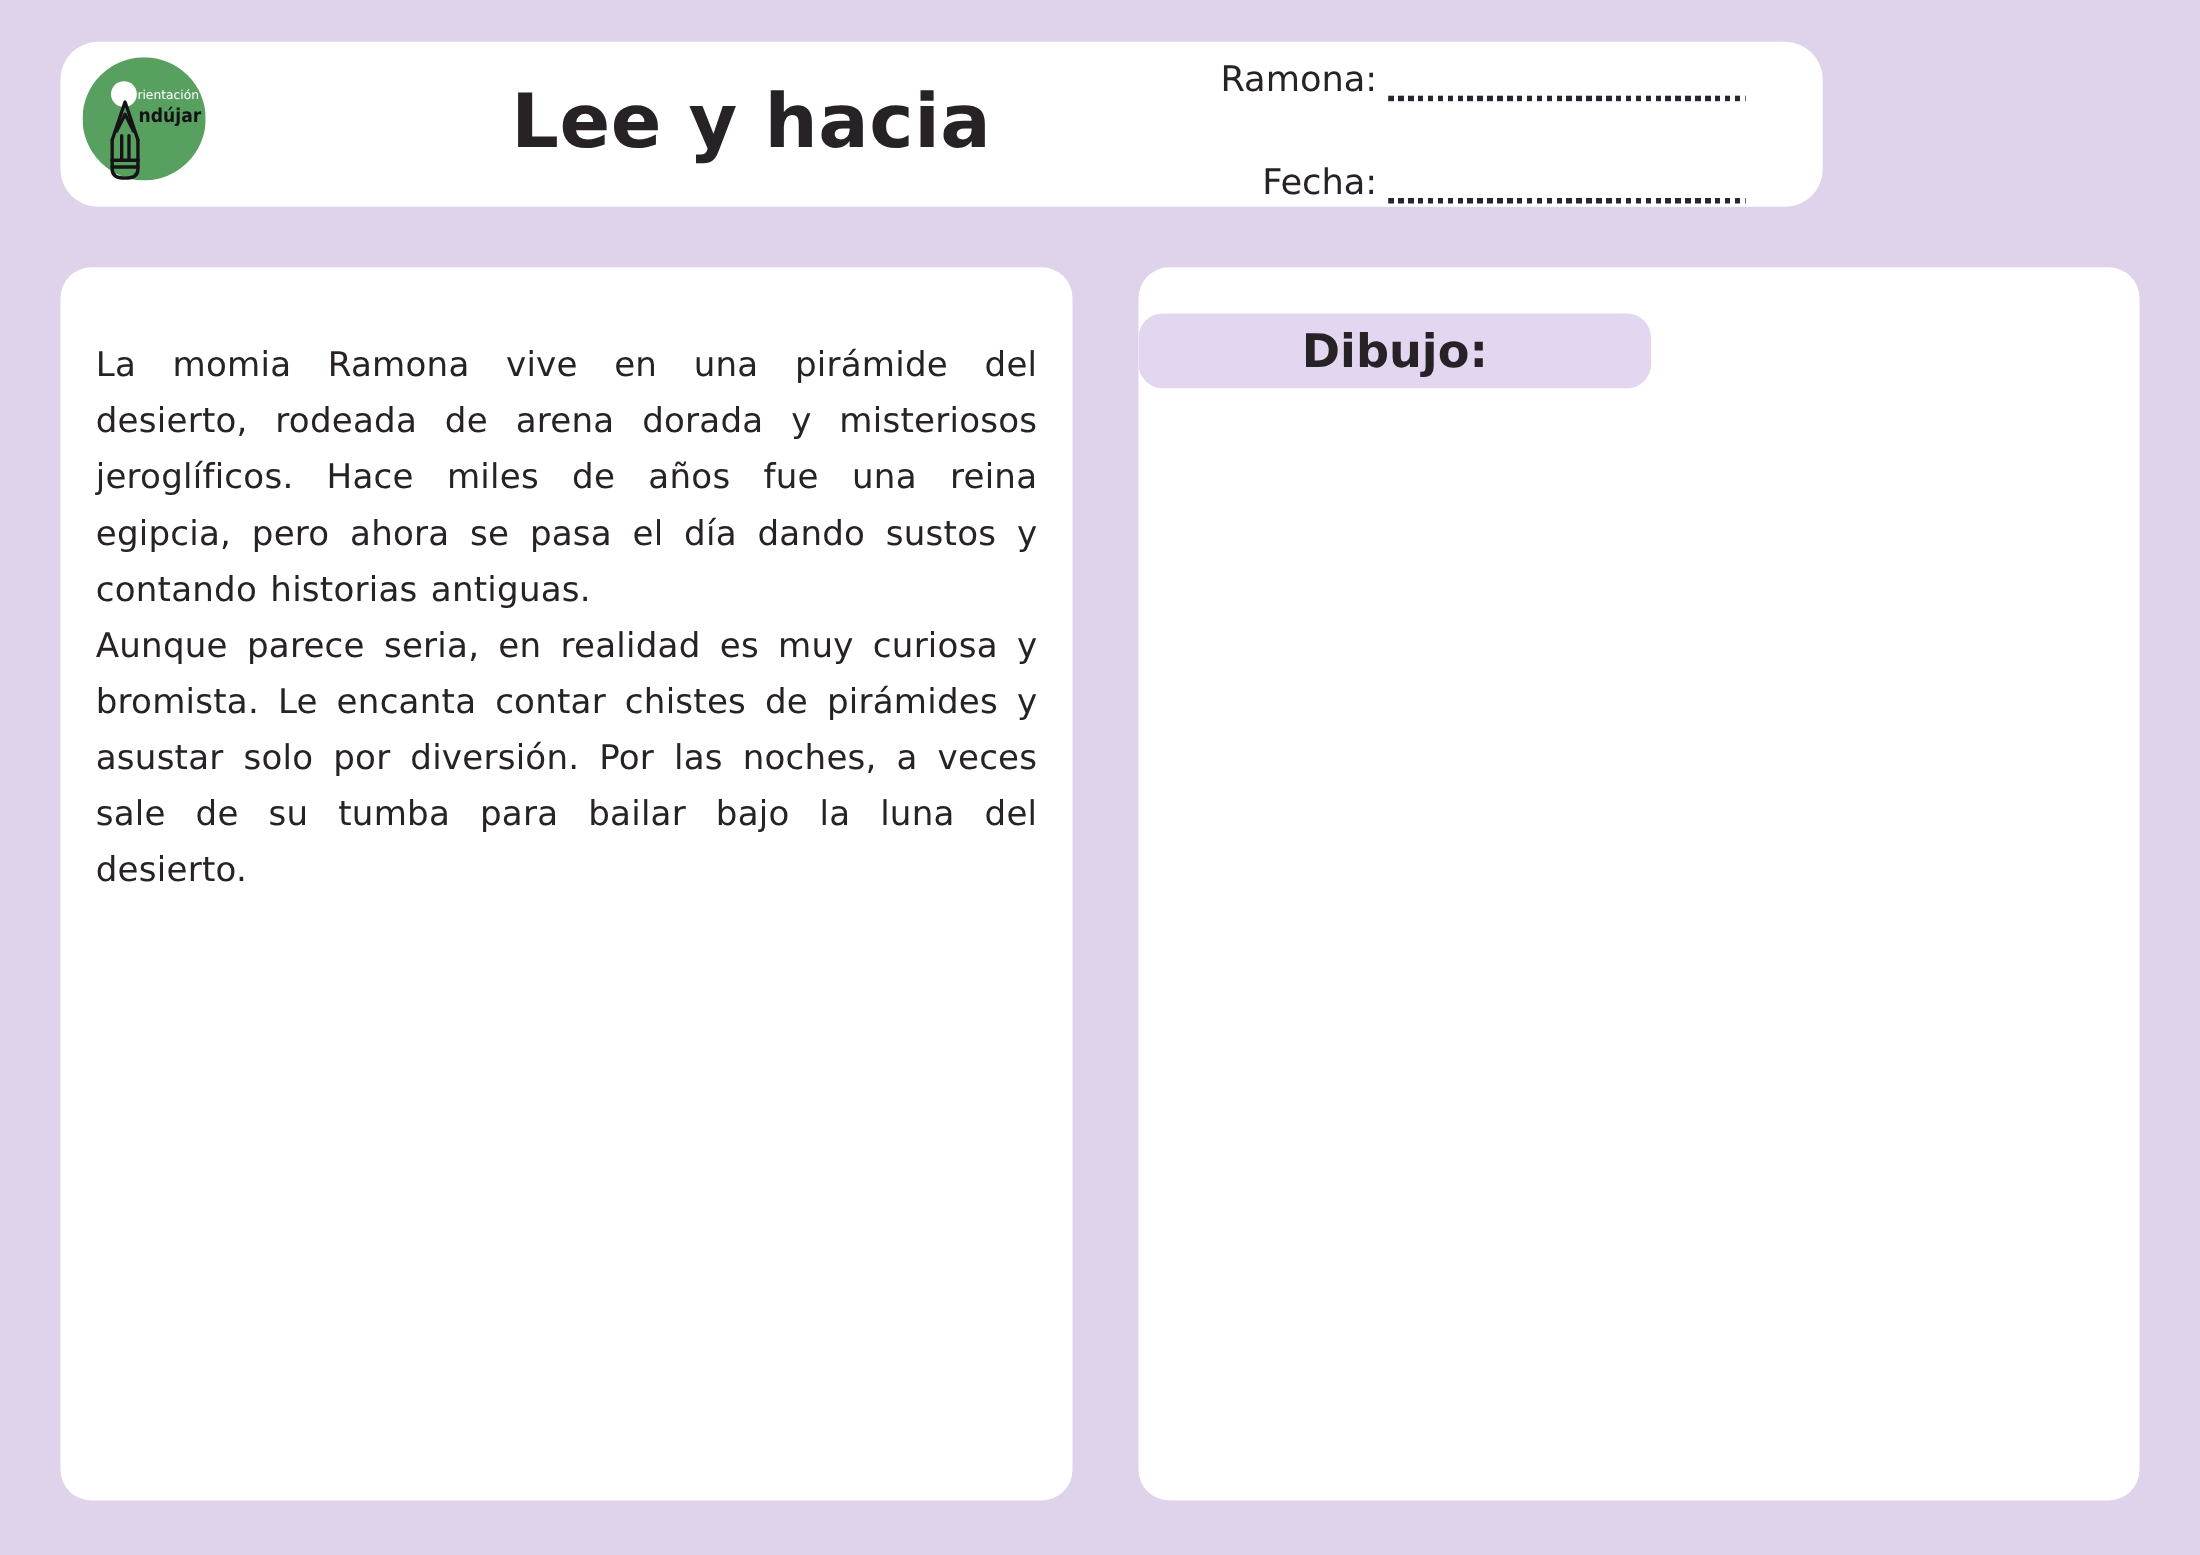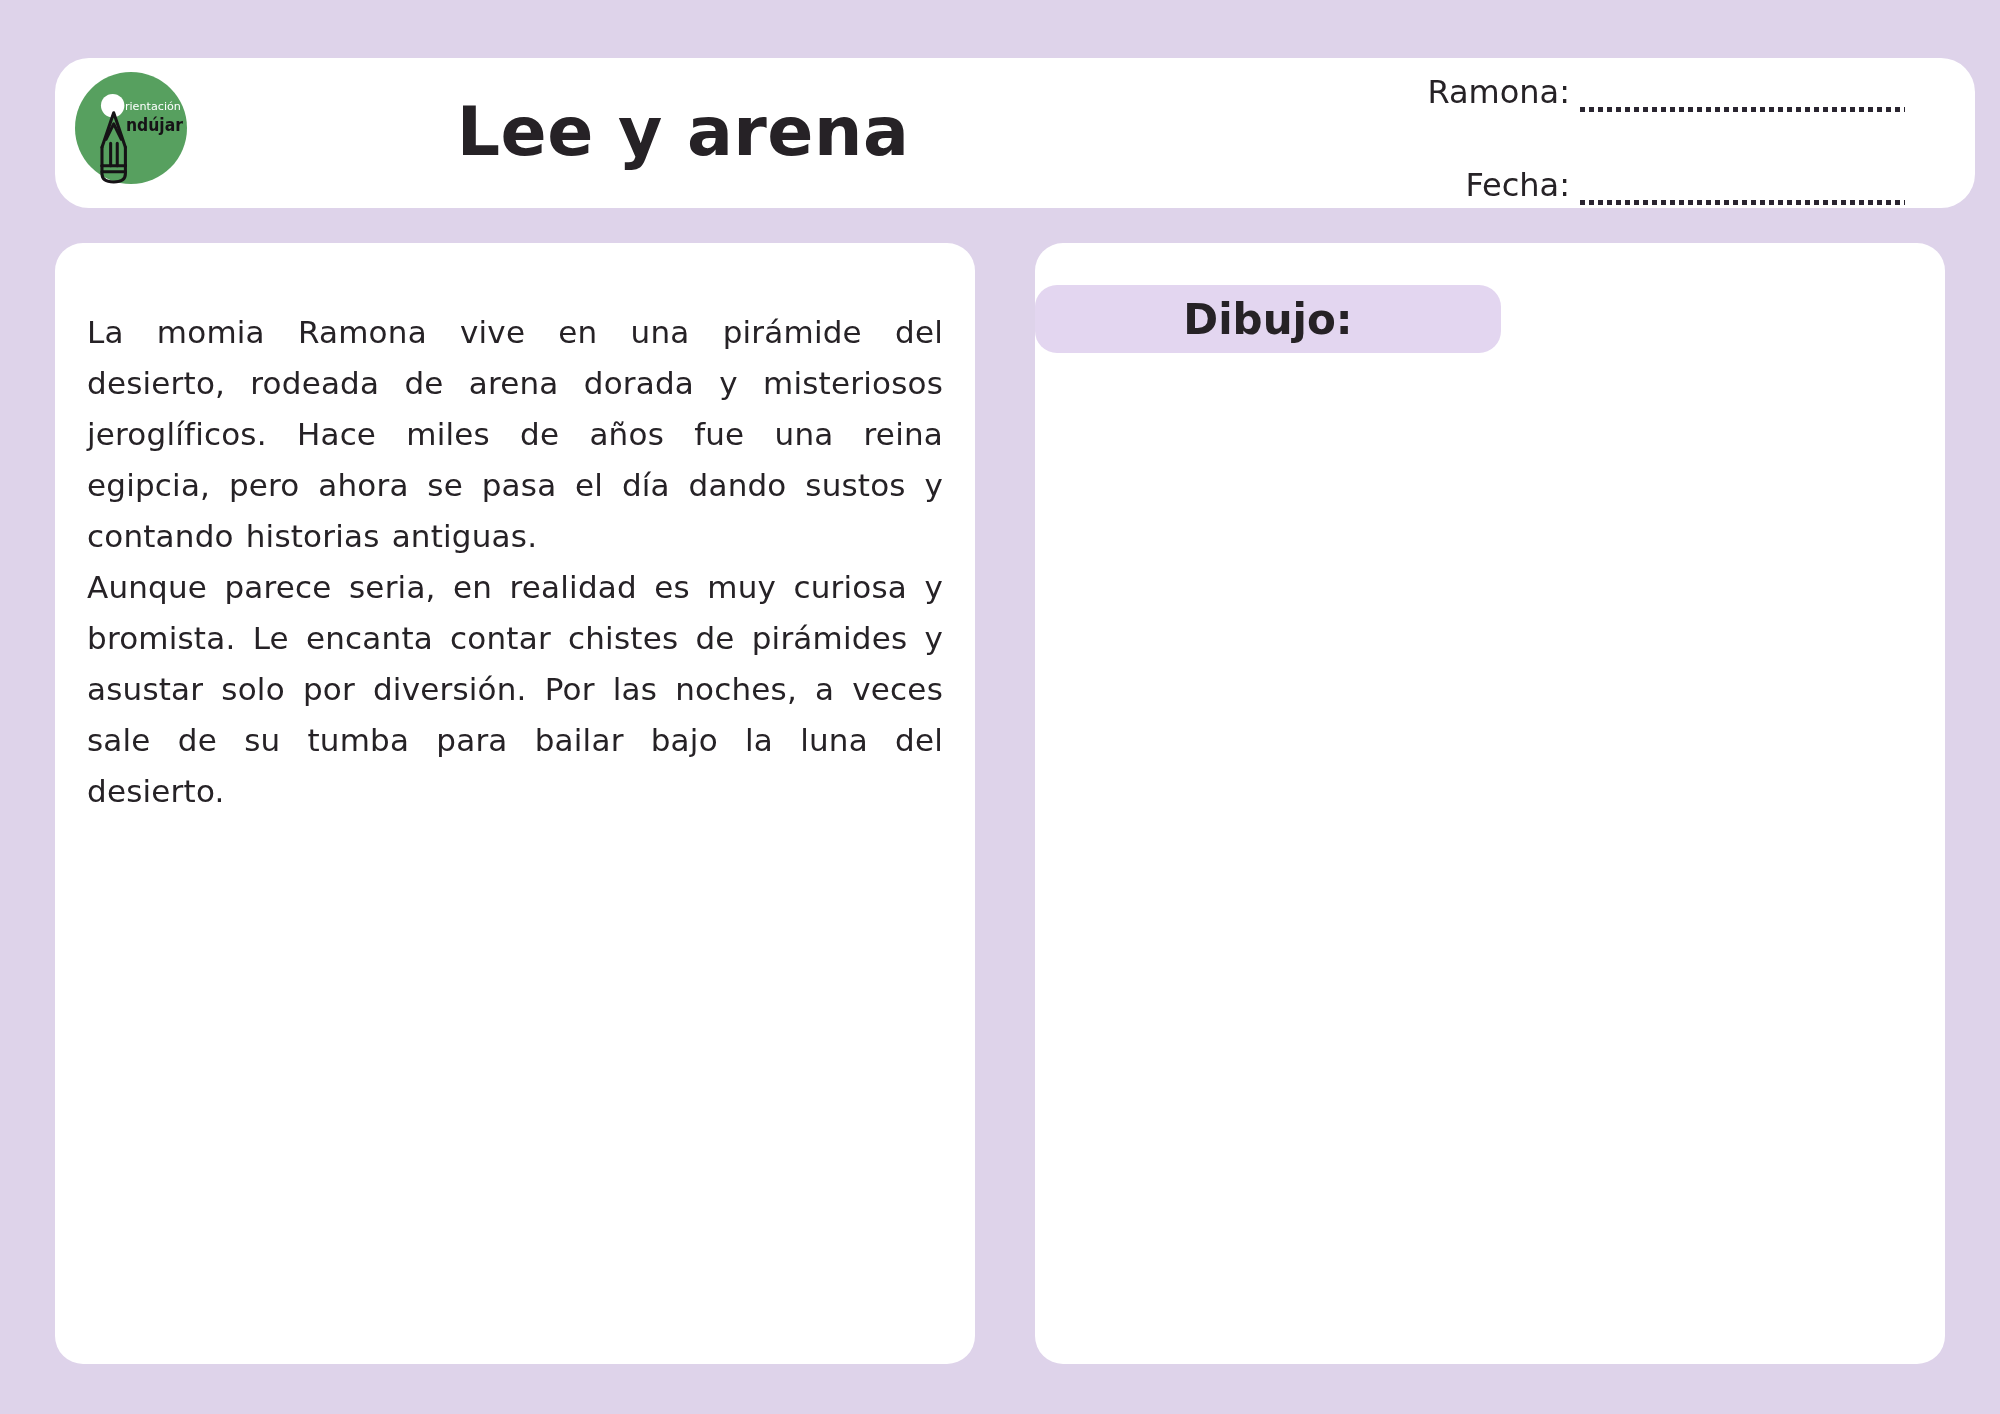--- a/index.html
+++ b/index.html
@@ -13,22 +13,22 @@
   html,body{margin:0;padding:0;}
   body{
     width:2000px;height:1414px;
     background:var(--page-bg);
     font-family:"DejaVu Sans","Liberation Sans",sans-serif;
     color:var(--ink);
     position:relative;
     overflow:hidden;
   }
   .header-card{
-    position:absolute;left:55px;top:58px;
-    width:1920px;height:150px;
+    position:absolute;left:55px;top:38px;
+    width:1602px;height:150px;
     background:var(--card-bg);
     border-radius:34px;
   }
   .logo{
     position:absolute;left:20px;top:14px;
     width:112px;height:112px;
   }
   .logo svg{display:block;width:100%;height:100%;}
   .logo text{font-family:"DejaVu Sans","Liberation Sans",sans-serif;}
   .title{
@@ -111,21 +111,21 @@
           <path d="M35 70 V92 M41.5 70 V92"></path>
           <path d="M26.5 92 H49.5"></path>
           <path d="M26.5 92 V98 M49.5 92 V98 M26.5 98 H49.5"></path>
           <path d="M26.5 98 V100 Q26.5 108 38 108 Q49.5 108 49.5 100 V98"></path>
         </g>
         <text x="49" y="37" font-size="11" fill="#ffffff" textLength="55" lengthAdjust="spacingAndGlyphs">rientación</text>
         <text x="50" y="58" font-size="17" font-weight="bold" fill="#161316" textLength="56" lengthAdjust="spacingAndGlyphs">ndújar</text>
       </svg>
     </div>
 
-    <h1 class="title">Lee y arena</h1>
+    <h1 class="title">Lee y hacia</h1>
 
     <div class="fields">
       <div class="field-row row-nombre">
         <span class="field-label">Ramona:</span>
         <span class="dotted-line"></span>
       </div>
       <div class="field-row row-fecha">
         <span class="field-label">Fecha:</span>
         <span class="dotted-line"></span>
       </div>

